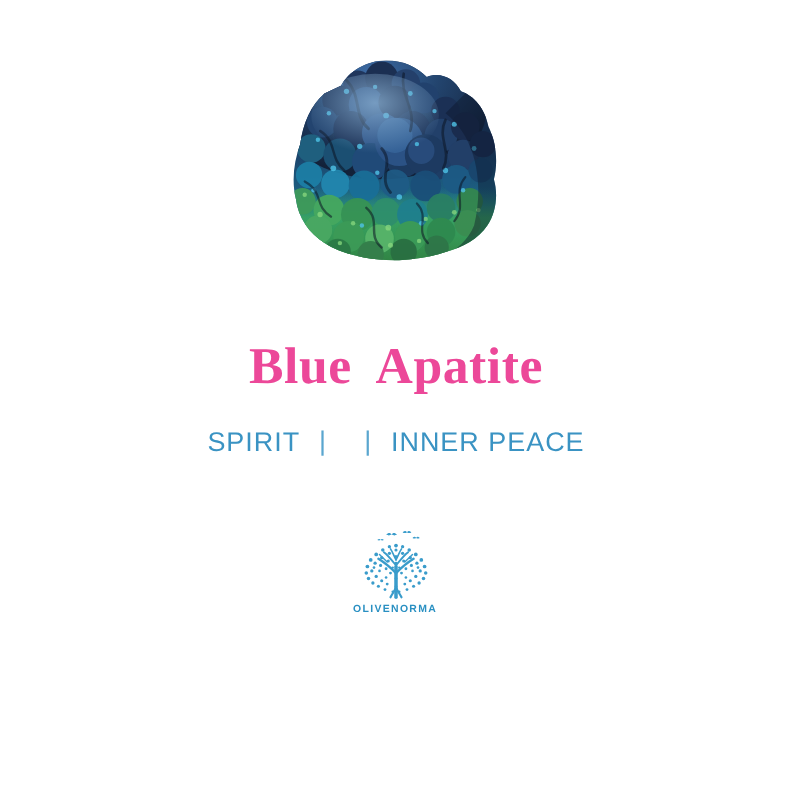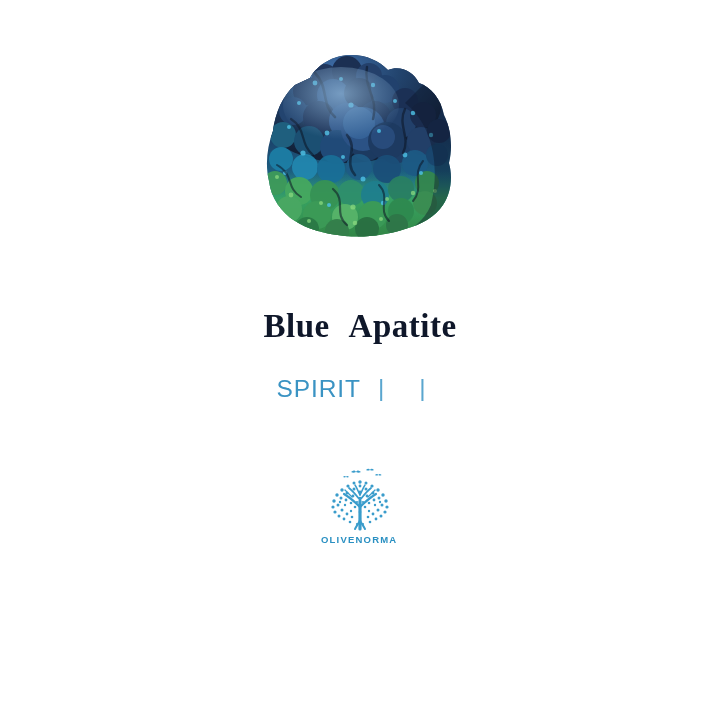--- a/index.html
+++ b/index.html
@@ -43,23 +43,23 @@
   .specimen svg {
     display: block;
     width: 100%;
     height: 100%;
   }
 
   
   .title {
     font-family: "Liberation Serif", "DejaVu Serif", serif;
     font-weight: bold;
-    font-size: 33px;
+    font-size: 47px;
     line-height: 1;
-    color: #0f172a;
+    color: #ec4899;
     letter-spacing: 0.5px;
     word-spacing: 12px;
     text-align: center;
     margin-top: 48px;
   }
 
   
   .keywords {
     display: flex;
     justify-content: center;
@@ -276,20 +276,21 @@
       </svg>
     </div>
   </div>
 
   <div class="title">Blue  Apatite</div>
 
   <div class="keywords">
     <span class="kw">SPIRIT</span>
     <span class="sep">|</span>
     <span class="sep">|</span>
+    <span class="kw">INNER PEACE</span>
   </div>
 
   <div class="description">
   </div>
 
   <div class="logo">
     <div class="logo-mark">
       <svg viewBox="0 0 78 66" xmlns="http://www.w3.org/2000/svg" role="img" aria-label="Olive tree logo">
         <g fill="#3a9ccb">
 

